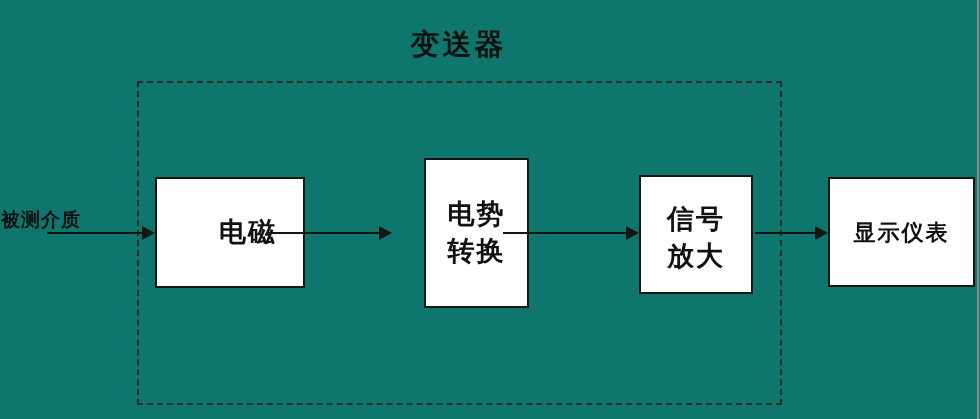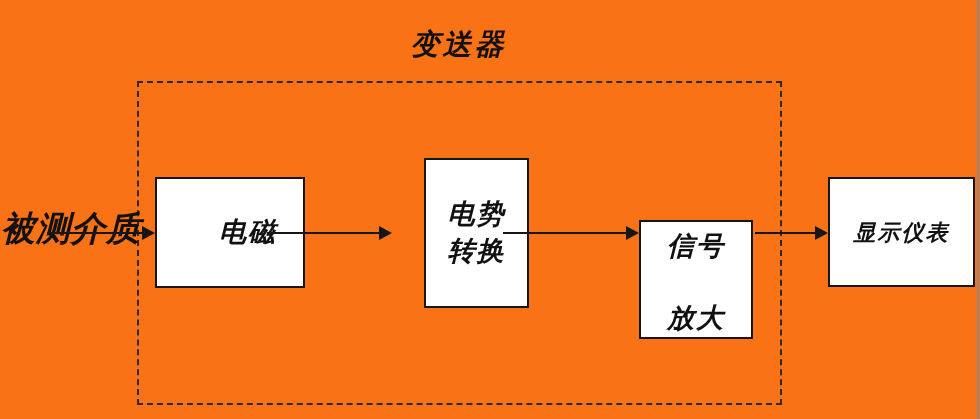--- a/index.html
+++ b/index.html
@@ -1,62 +1,61 @@
 <!DOCTYPE html>
 <html><head>
 <meta charset="utf-8">
 <style>
   html,body{margin:0;padding:0;background:#ffffff;}
   .canvas{
     position:relative;
     width:980px;height:419px;
-    background:#f97316;
+    background:#0f766e;
     font-family:"Liberation Sans", sans-serif;
     color:#111111;
     overflow:hidden;
-    font-style:italic;
   }
   .title{
     position:absolute;
     left:137px;top:26px;width:643px;
     text-align:center;
     font-size:29px;font-weight:bold;
     letter-spacing:3px;
     line-height:36px;
   }
   .dashed-box{
     position:absolute;
     left:137px;top:81px;
     width:641px;height:320px;
     border:2px dashed #2b2b2b;
   }
   .input-label{
     position:absolute;
-    left:1px;top:211px;
-    font-size:34px;font-weight:bold;
+    left:1px;top:203px;
+    font-size:19px;font-weight:bold;
     letter-spacing:1px;
     line-height:34px;
     white-space:nowrap;
   }
   .box{
     position:absolute;
     border:2px solid #161616;
     background:#ffffff;
     display:flex;
     flex-direction:column;
     align-items:center;
     justify-content:center;
     font-size:27px;font-weight:bold;
     line-height:37px;
     letter-spacing:2px;
     text-align:center;
   }
   .box1{left:155px;top:177px;width:110px;height:107px;padding-left:36px;}
   .box2{left:392px;top:158px;width:101px;height:146px;margin-left:32px;}
-  .box3{left:639px;top:175px;width:110px;height:109px;justify-content:space-between;padding-top:6px;margin-top:45px;}
+  .box3{left:639px;top:175px;width:110px;height:109px;justify-content:center;padding-top:6px;}
   .box4{left:828px;top:177px;width:143px;height:106px;font-size:22px;}
   .arrow{position:absolute;height:14px;}
   .arrow .shaft{
     position:absolute;left:0;top:6px;height:2px;
     background:#161616;width:100%;
   }
   .arrow .head{
     position:absolute;right:-12px;top:0;
     width:0;height:0;
     border-left:13px solid #161616;

